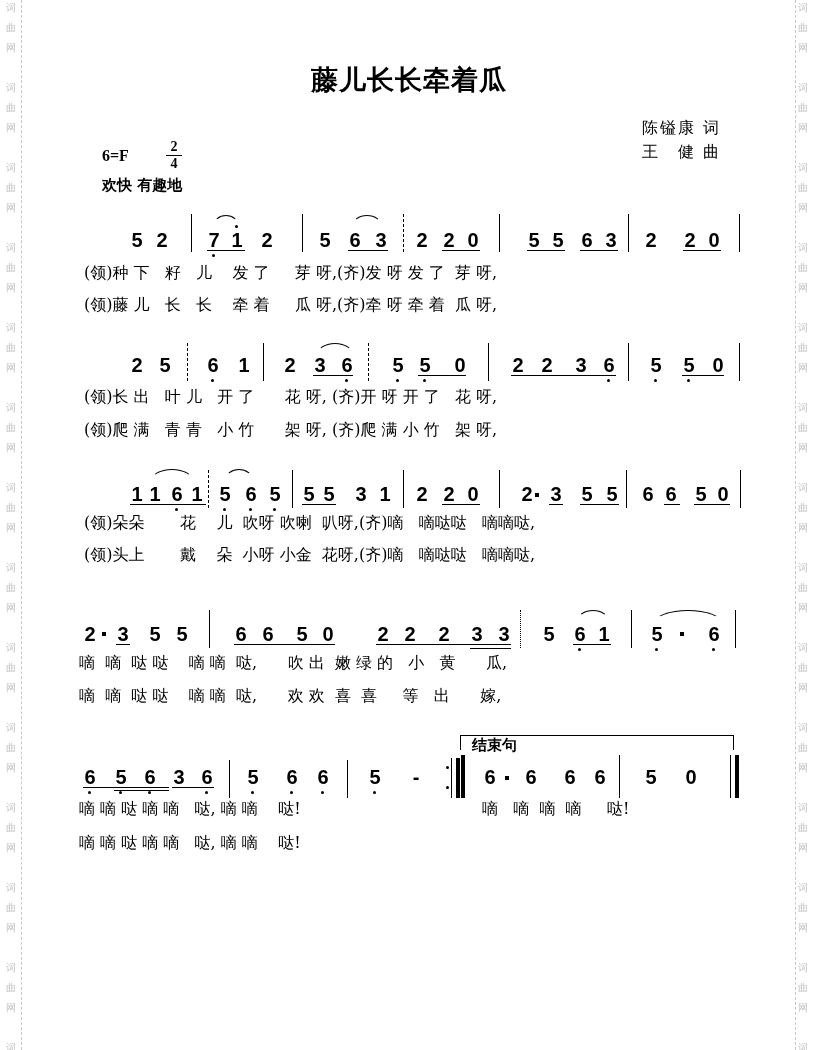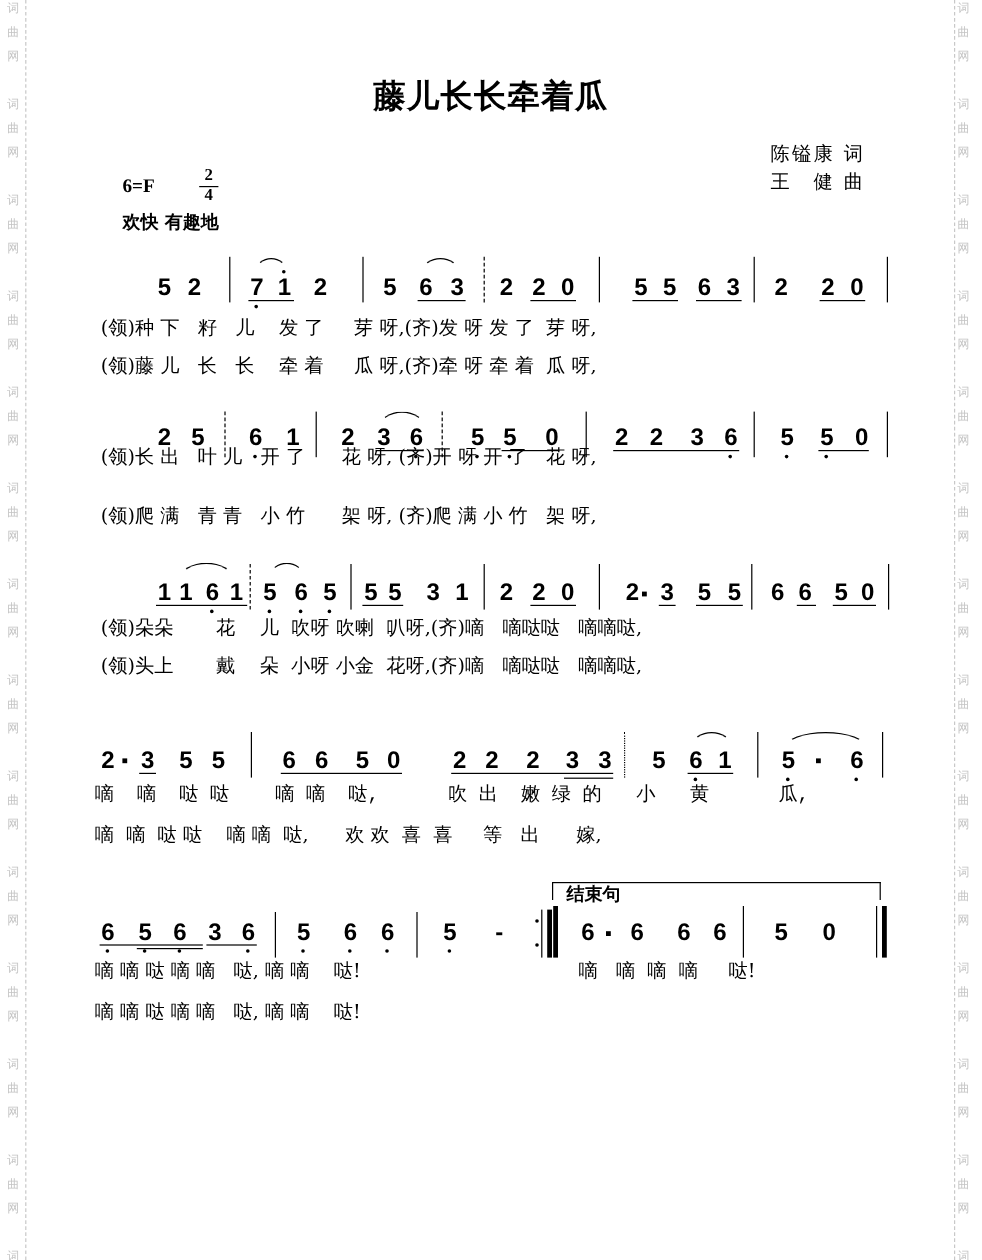--- a/index.html
+++ b/index.html
@@ -182,21 +182,21 @@
     <div class="n" style="left: 511px; top: 355px;">2</div>
     <div class="n" style="left: 540px; top: 355px;">2</div>
     <div class="n" style="left: 574px; top: 355px;">3</div>
     <div class="n" style="left: 602px; top: 355px;">6</div>
     <div class="dot" style="left: 607px; top: 379px;"></div>
     <div class="n" style="left: 649px; top: 355px;">5</div>
     <div class="dot" style="left: 654px; top: 379px;"></div>
     <div class="n" style="left: 682px; top: 355px;">5</div>
     <div class="dot" style="left: 687px; top: 379px;"></div>
     <div class="n" style="left: 711px; top: 355px;">0</div>
-    <div class="lyric" style="left: 84px; top: 372px;">(领)长 出   叶 儿   开 了      花 呀, (齐)开 呀 开 了   花 呀,</div>
+    <div class="lyric" style="left: 84px; top: 388px;">(领)长 出   叶 儿   开 了      花 呀, (齐)开 呀 开 了   花 呀,</div>
     <div class="lyric" style="left: 84px; top: 421px;">(领)爬 满   青 青   小 竹      架 呀, (齐)爬 满 小 竹   架 呀,</div>
     <div class="n" style="left: 130px; top: 484px;">1</div>
     <div class="n" style="left: 148px; top: 484px;">1</div>
     <div class="n" style="left: 170px; top: 484px;">6</div>
     <div class="dot" style="left: 175px; top: 508px;"></div>
     <div class="n" style="left: 190px; top: 484px;">1</div>
     <div class="n" style="left: 218px; top: 484px;">5</div>
     <div class="dot" style="left: 223px; top: 508px;"></div>
     <div class="n" style="left: 244px; top: 484px;">6</div>
     <div class="dot" style="left: 249px; top: 508px;"></div>
@@ -233,21 +233,21 @@
     <div class="n" style="left: 470px; top: 624px;">3</div>
     <div class="n" style="left: 497px; top: 624px;">3</div>
     <div class="n" style="left: 542px; top: 624px;">5</div>
     <div class="n" style="left: 573px; top: 624px;">6</div>
     <div class="dot" style="left: 578px; top: 648px;"></div>
     <div class="n" style="left: 597px; top: 624px;">1</div>
     <div class="n" style="left: 650px; top: 624px;">5</div>
     <div class="dot" style="left: 655px; top: 648px;"></div>
     <div class="n" style="left: 707px; top: 624px;">6</div>
     <div class="dot" style="left: 712px; top: 648px;"></div>
-    <div class="lyric" style="left: 79px; top: 654px; font-family: Liberation Mono, monospace;">嘀  嘀  哒 哒    嘀 嘀  哒,      吹 出  嫩 绿 的   小   黄      瓜,</div>
+    <div class="lyric" style="left: 79px; top: 654px;">嘀  嘀  哒 哒    嘀 嘀  哒,      吹 出  嫩 绿 的   小   黄      瓜,</div>
     <div class="lyric" style="left: 79px; top: 687px;">嘀  嘀  哒 哒    嘀 嘀  哒,      欢 欢  喜  喜     等   出      嫁,</div>
     <div class="n" style="left: 83px; top: 767px;">6</div>
     <div class="dot" style="left: 88px; top: 791px;"></div>
     <div class="n" style="left: 114px; top: 767px;">5</div>
     <div class="dot" style="left: 119px; top: 791px;"></div>
     <div class="n" style="left: 143px; top: 767px;">6</div>
     <div class="dot" style="left: 148px; top: 791px;"></div>
     <div class="n" style="left: 172px; top: 767px;">3</div>
     <div class="n" style="left: 200px; top: 767px;">6</div>
     <div class="dot" style="left: 205px; top: 791px;"></div>

